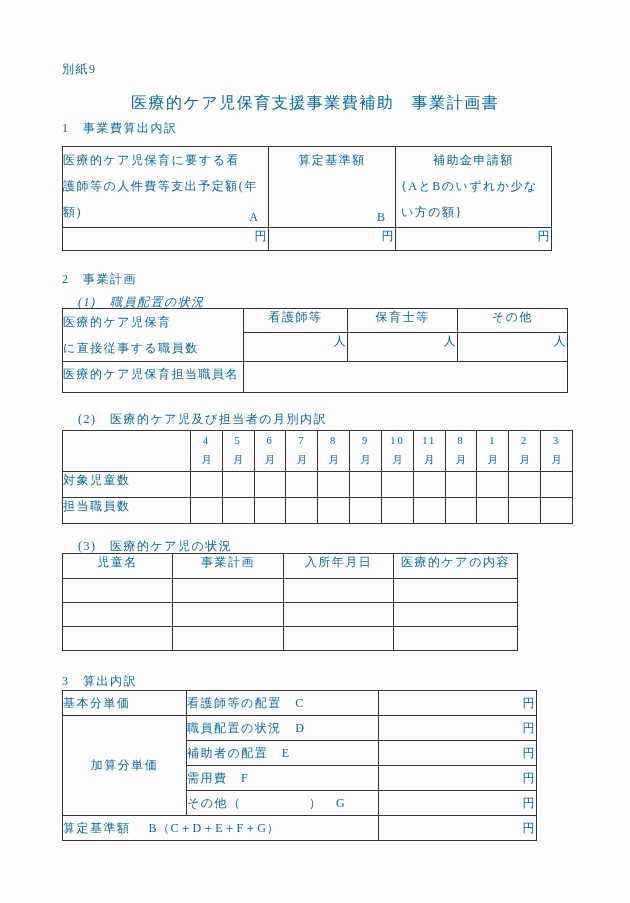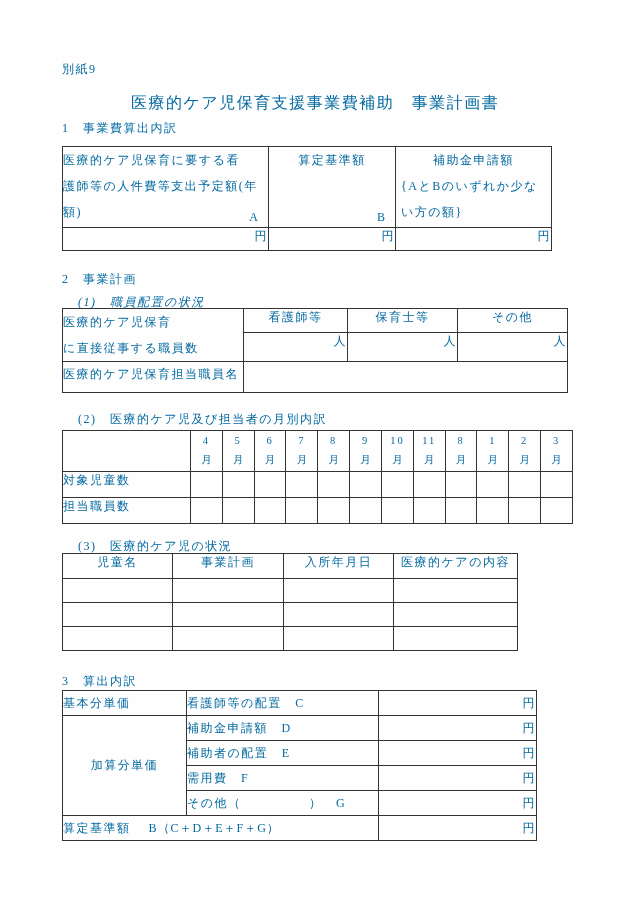--- a/index.html
+++ b/index.html
@@ -284,21 +284,21 @@
         <col>
       </colgroup>
     <tbody>
         <tr>
       <td class="cell-calclabel">基本分単価</td>
       <td class="cell-item">看護師等の配置　C</td>
       <td class="cell-yen">円</td>
     </tr>
     <tr>
       <td class="cell-addlabel" rowspan="4">加算分単価</td>
-      <td class="cell-item">補助金申請額　D</td>
+      <td class="cell-item">職員配置の状況　D</td>
       <td class="cell-yen">円</td>
     </tr>
     <tr>
       <td class="cell-item">補助者の配置　E</td>
       <td class="cell-yen">円</td>
     </tr>
     <tr>
       <td class="cell-item">需用費　F</td>
       <td class="cell-yen">円</td>
     </tr>

